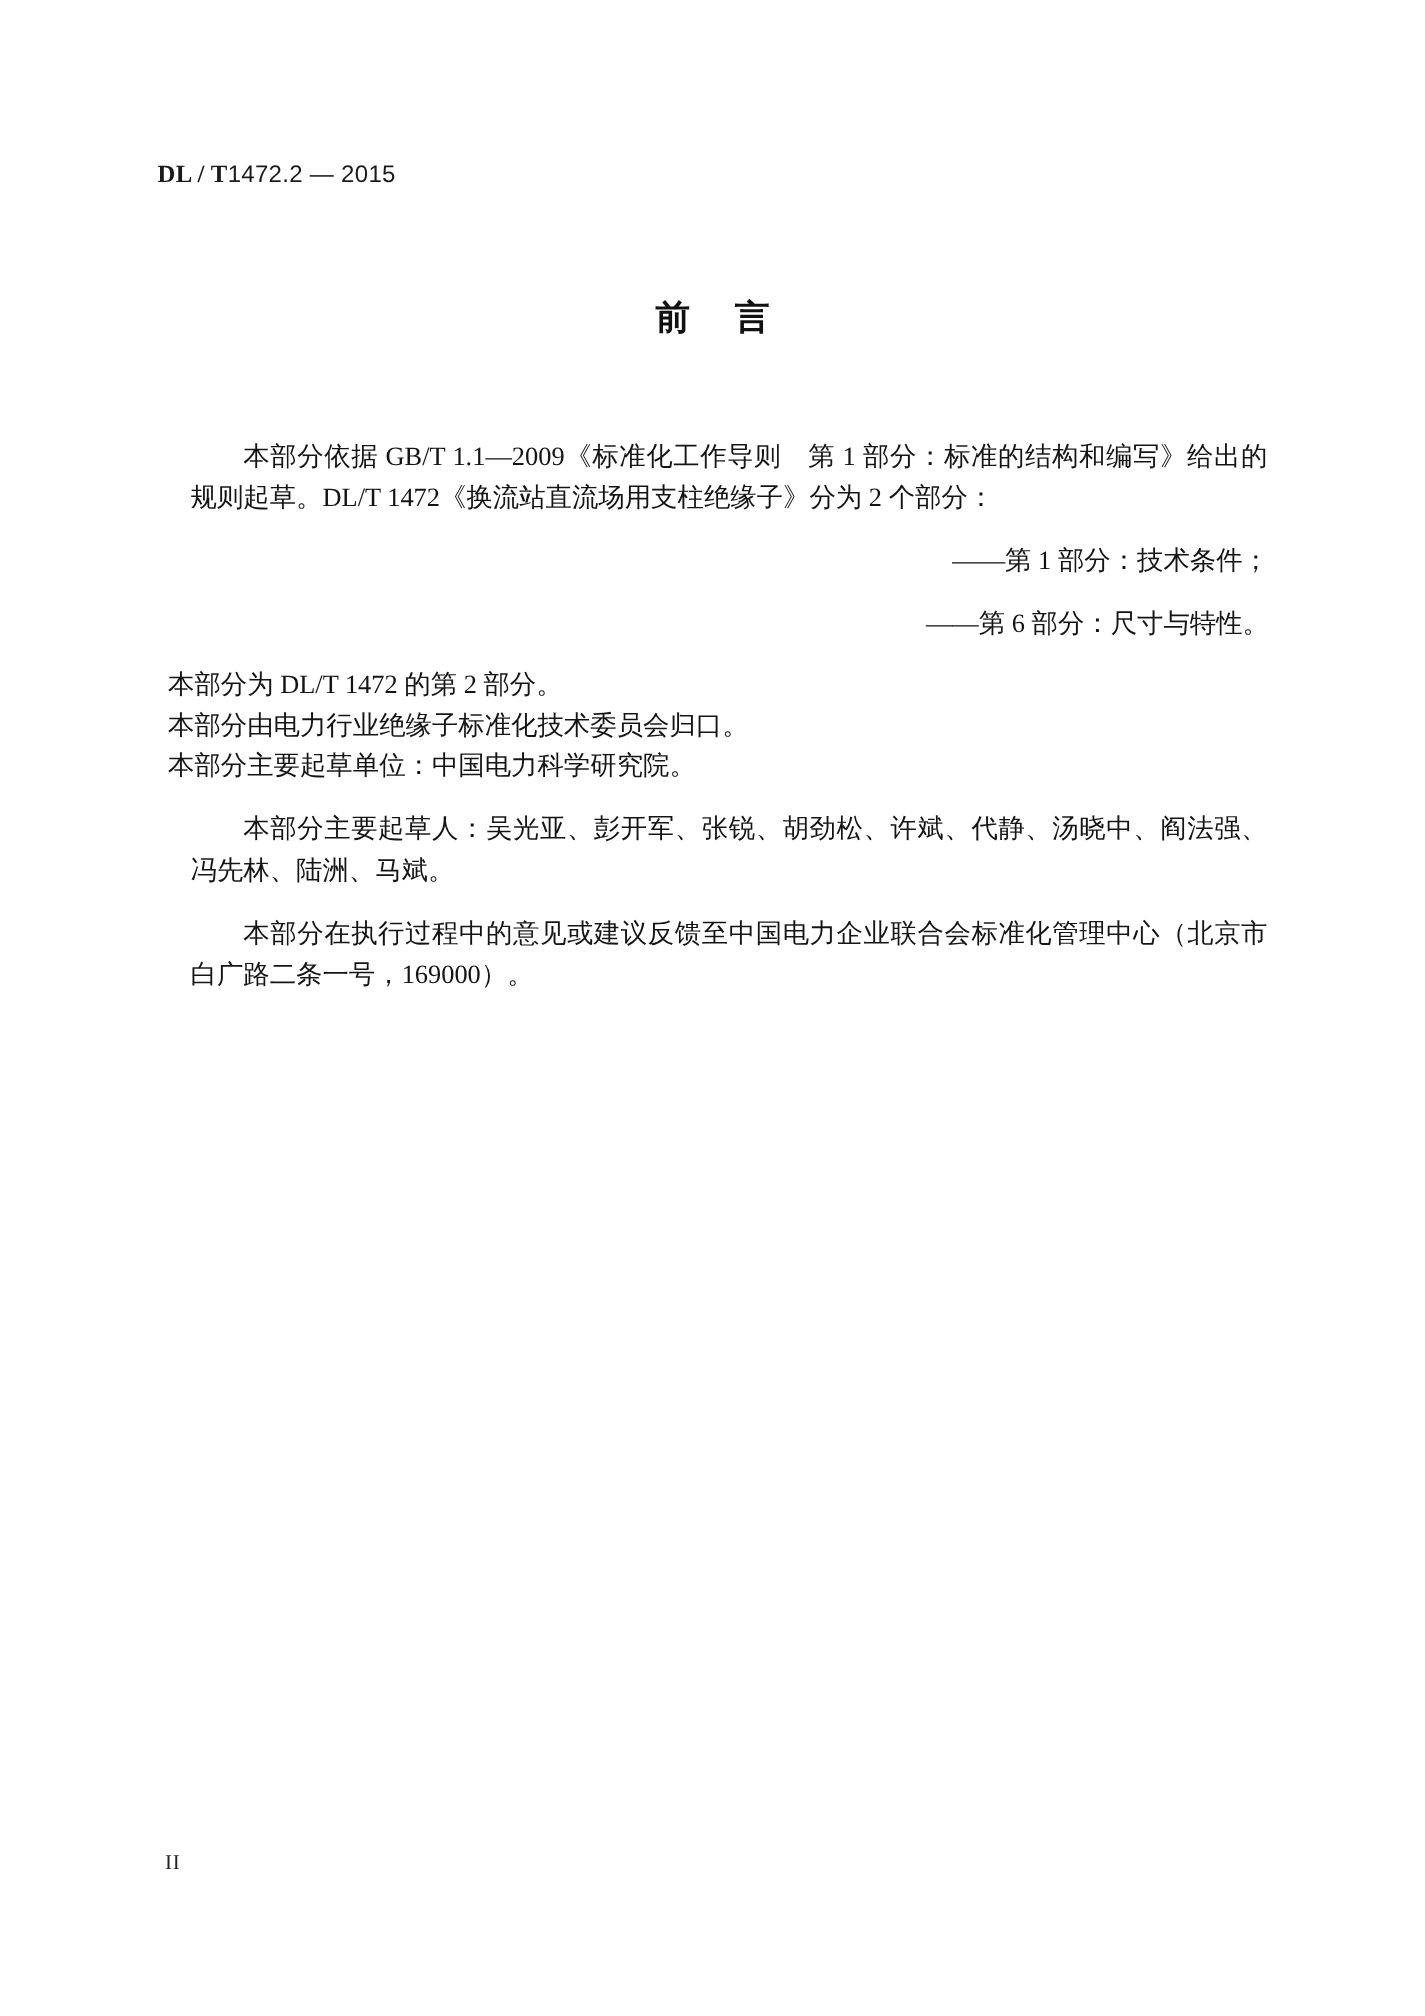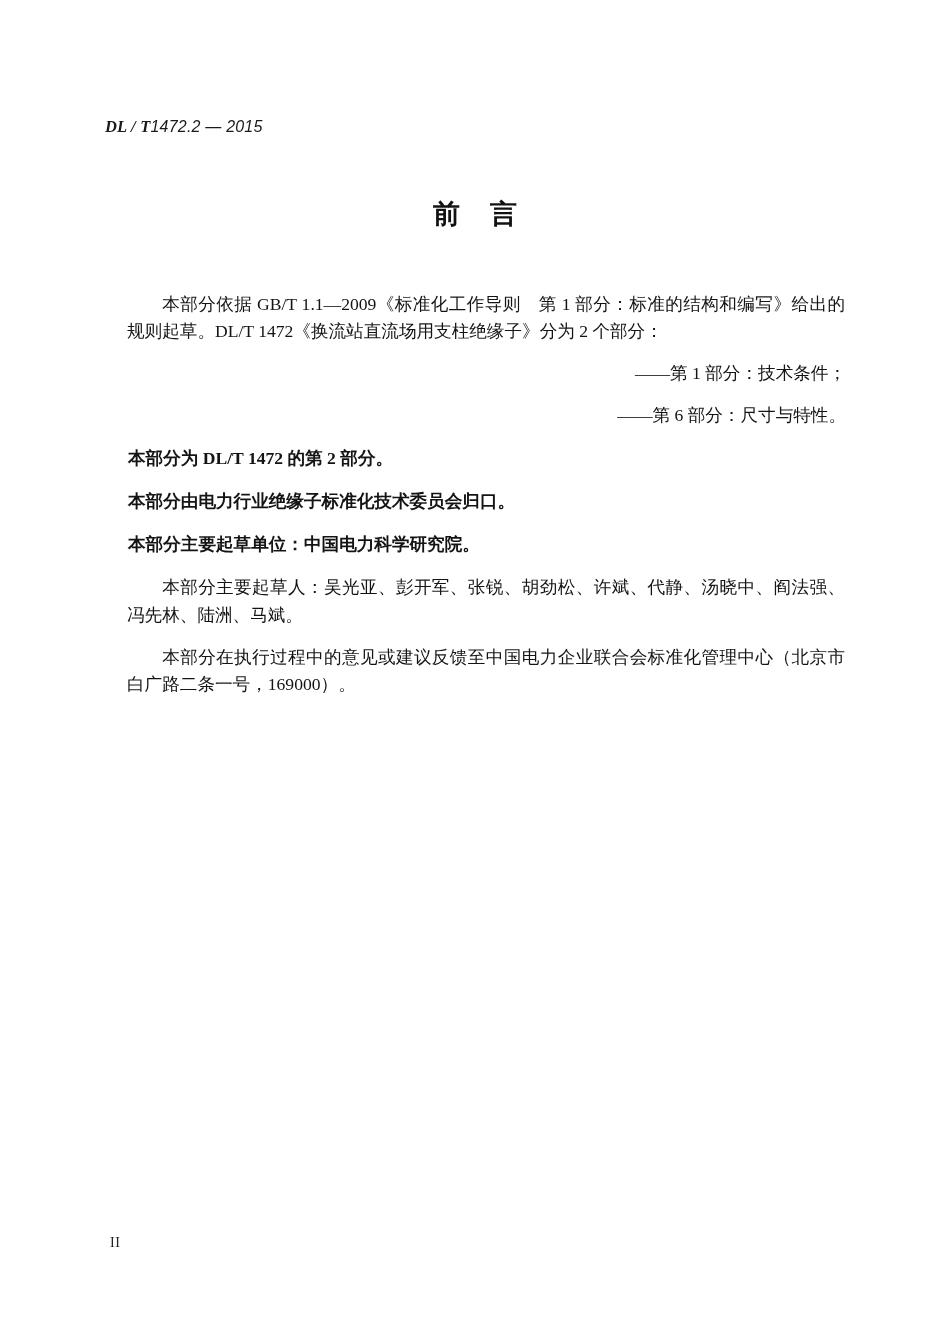--- a/index.html
+++ b/index.html
@@ -14,45 +14,44 @@
     background: #ffffff;
     overflow: hidden;
     font-family: "Liberation Serif", "DejaVu Serif", serif;
     color: #1a1a1a;
   }
 
   
   .running-header {
     position: absolute;
     left: 105px;
-    top: 117px;
+    top: 106px;
     font-size: 16.5px;
     letter-spacing: 0.2px;
     white-space: nowrap;
-    font-style: italic;
   }
   .running-header .std-prefix {
     font-weight: bold;
     font-family: "Liberation Serif", "DejaVu Serif", serif;
   }
   .running-header .std-number {
     font-family: "Liberation Sans", "DejaVu Sans", sans-serif;
     font-weight: normal;
     font-size: 16px;
   }
 
   
   .section-title {
     position: absolute;
     left: 0;
     top: 196px;
     width: 950px;
     text-align: center;
     font-family: "DejaVu Sans", "Liberation Sans", sans-serif;
-    font-size: 27px;
+    font-size: 23px;
     font-weight: bold;
     letter-spacing: 30px;
     text-indent: 30px;
     color: #111;
   }
 
   
   .body-block {
     position: absolute;
     left: 112px;
@@ -64,25 +63,24 @@
     text-justify: inter-ideograph;
     color: #141414;
   }
   .para {
     margin: 15px;
     text-indent: 2em;
     text-align: justify;
     text-justify: inter-ideograph;
   }
   .para-noindent {
-    margin: 16px;
+    margin: 0;
     text-indent: 0;
     text-align: justify;
     text-justify: inter-ideograph;
-    font-weight: bold;
   }
   .list-item {
     margin: 14px;
     text-indent: 0;
     text-align: right;
     white-space: nowrap;
   }
 
   
   .folio {

